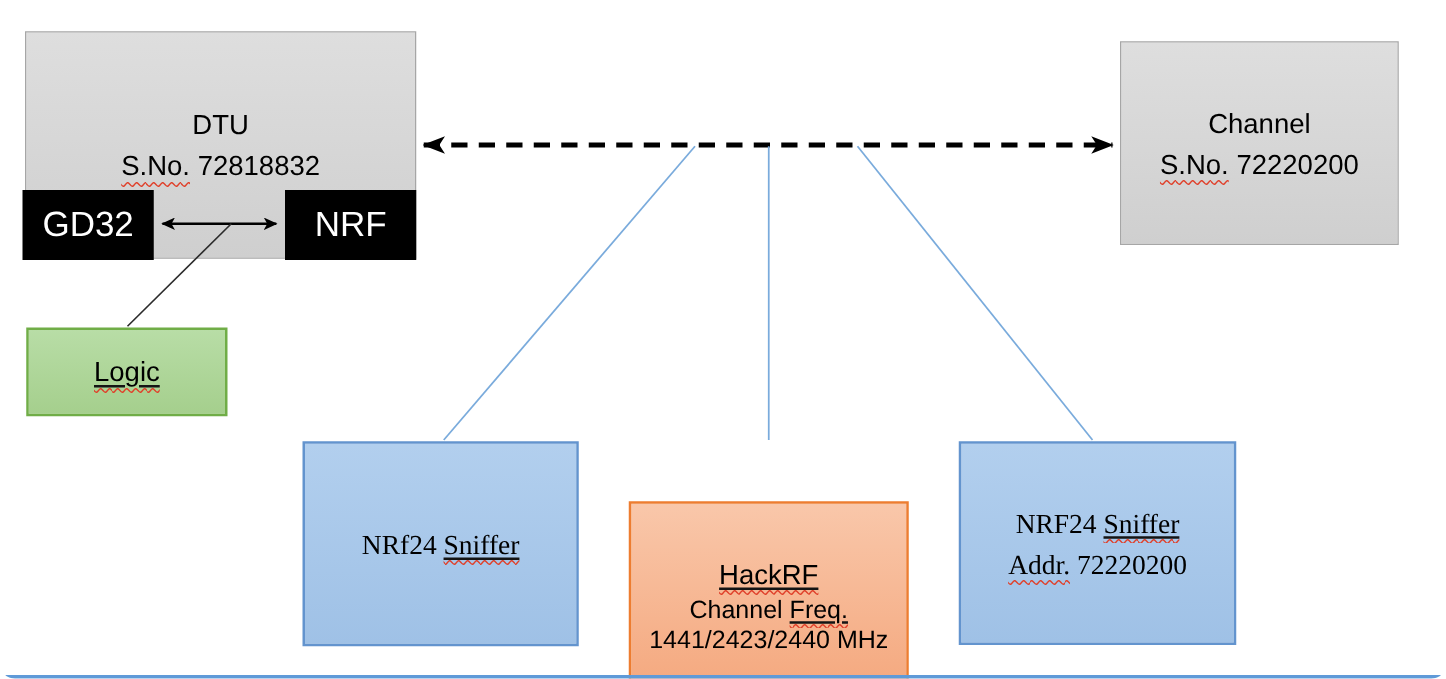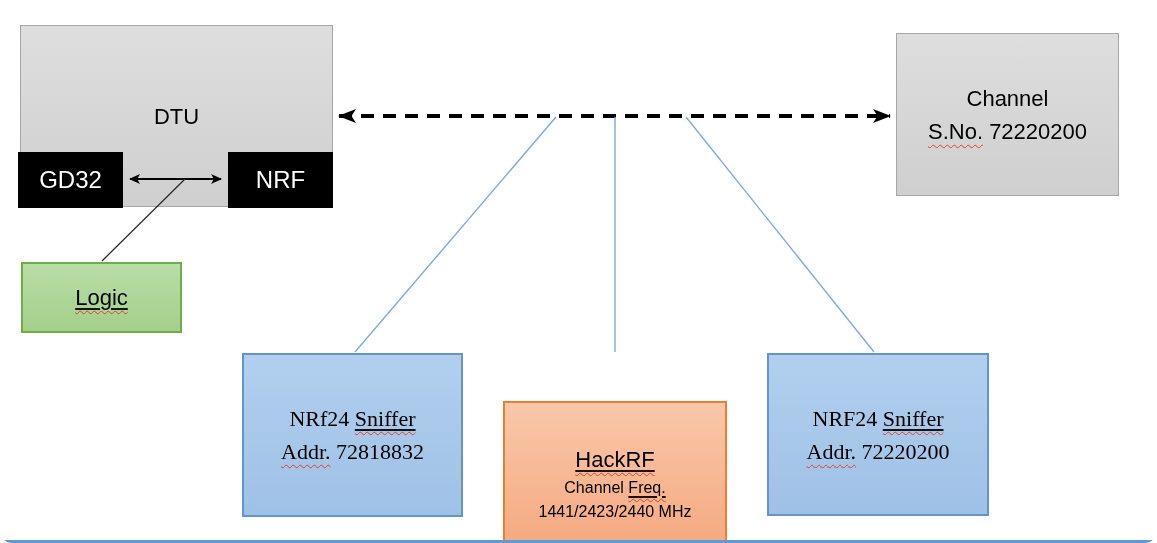--- a/index.html
+++ b/index.html
@@ -5,22 +5,22 @@
   html,body{margin:0;padding:0;background:#fff;}
   .canvas{
     position:relative;width:1157px;height:543px;background:#ffffff;overflow:hidden;
     font-family:"Liberation Sans",sans-serif;color:var(--text,#000);border-radius:12px;
   }
   .box{
     position:absolute;box-sizing:border-box;display:flex;flex-direction:column;
     align-items:center;justify-content:center;text-align:center;z-index:1;
   }
   .t-main{font-size:22px;line-height:33px;white-space:nowrap;}
-  .t-sub{font-size:16px;line-height:24px;white-space:nowrap;}
-  .t-chip{font-size:24px;line-height:28px;white-space:nowrap;text-align:center;}
+  .t-sub{font-size:20px;line-height:24px;white-space:nowrap;}
+  .t-chip{font-size:28px;line-height:28px;white-space:nowrap;text-align:center;}
 
   .gray{
     background:linear-gradient(180deg,var(--box-gray-light,#dedede),var(--box-gray,#cfcfcf));
     border:1.5px solid var(--box-gray-border,#a6a6a6);
   }
   .black{background:var(--box-black,#000);color:var(--box-black-text,#fff);z-index:2;}
   .green{
     background:linear-gradient(180deg,var(--box-green-light,#b8dda6),var(--box-green,#a5cf8d));
     border:2px solid var(--box-green-border,#70ad47);
   }
@@ -63,20 +63,21 @@
     background:var(--bottom-edge-blue,#5f9ad8);
   }
 </style>
 </head>
 <body>
 
 <div class="canvas">
 
   <div class="box gray" id="dtu">
     <div class="t-main">DTU</div>
+    <div class="t-main"><span class="sq">S.No.</span> <span>72818832</span></div>
   </div>
 
   <div class="box black" id="gd32">
     <div class="t-chip">GD32</div>
   </div>
 
   <div class="box green" id="logic">
     <div class="t-main"><span class="u"><span class="sq">Logic</span></span></div>
   </div>
 
@@ -84,21 +85,20 @@
     <div class="t-chip">NRF</div>
   </div>
 
   <div class="box gray" id="inverter">
     <div class="t-main">Channel</div>
     <div class="t-main"><span class="sq">S.No.</span> <span>72220200</span></div>
   </div>
 
   <div class="box blue" id="sniffer-left">
     <div class="t-main"><span>NRf24</span> <span class="u"><span class="sq">Sniffer</span></span></div>
-    <div class="t-main"><span class="sq">Addr.</span> <span>72818832</span></div>
   </div>
 
   <div class="box orange" id="hackrf">
     <div class="t-main"><span class="u"><span class="sq">HackRF</span></span></div>
     <div class="t-sub"><span>Channel</span> <span class="u"><span class="sq">Freq.</span></span></div>
     <div class="t-sub">1441/2423/2440 MHz</div>
   </div>
 
   <div class="box blue" id="sniffer-right">
     <div class="t-main"><span>NRF24</span> <span class="u"><span class="sq">Sniffer</span></span></div>

